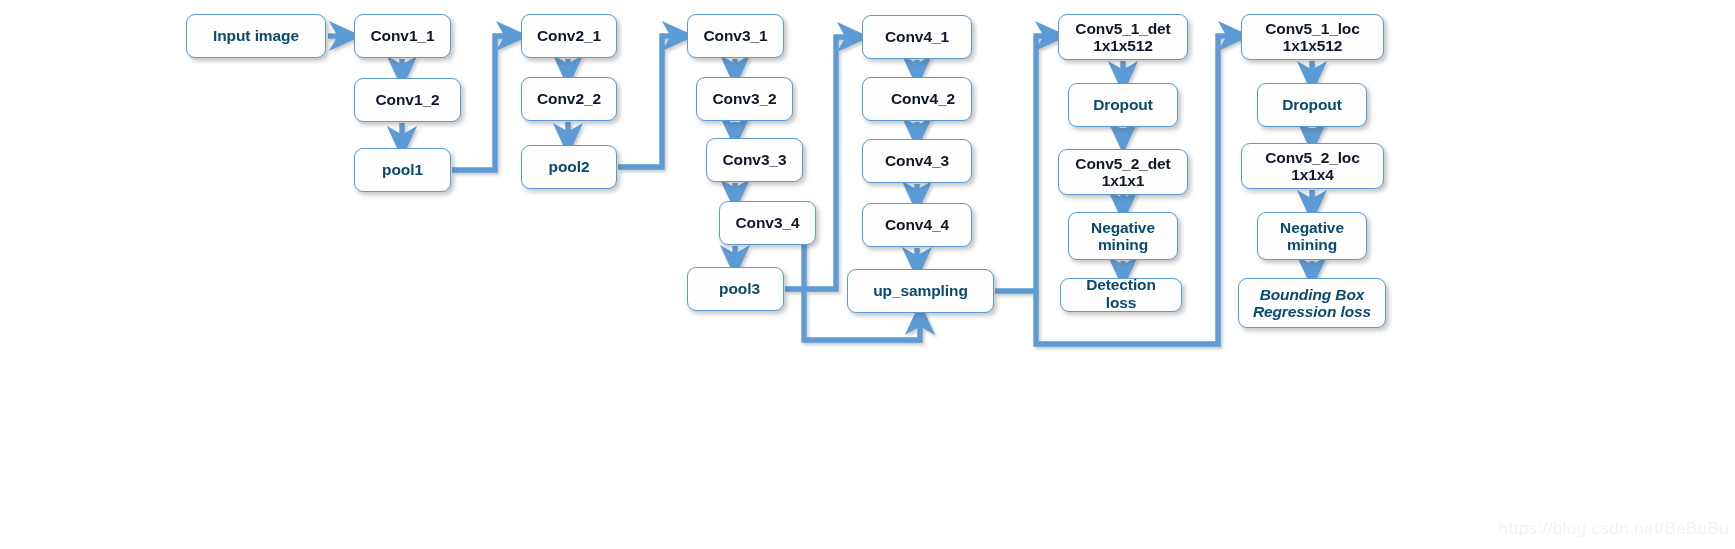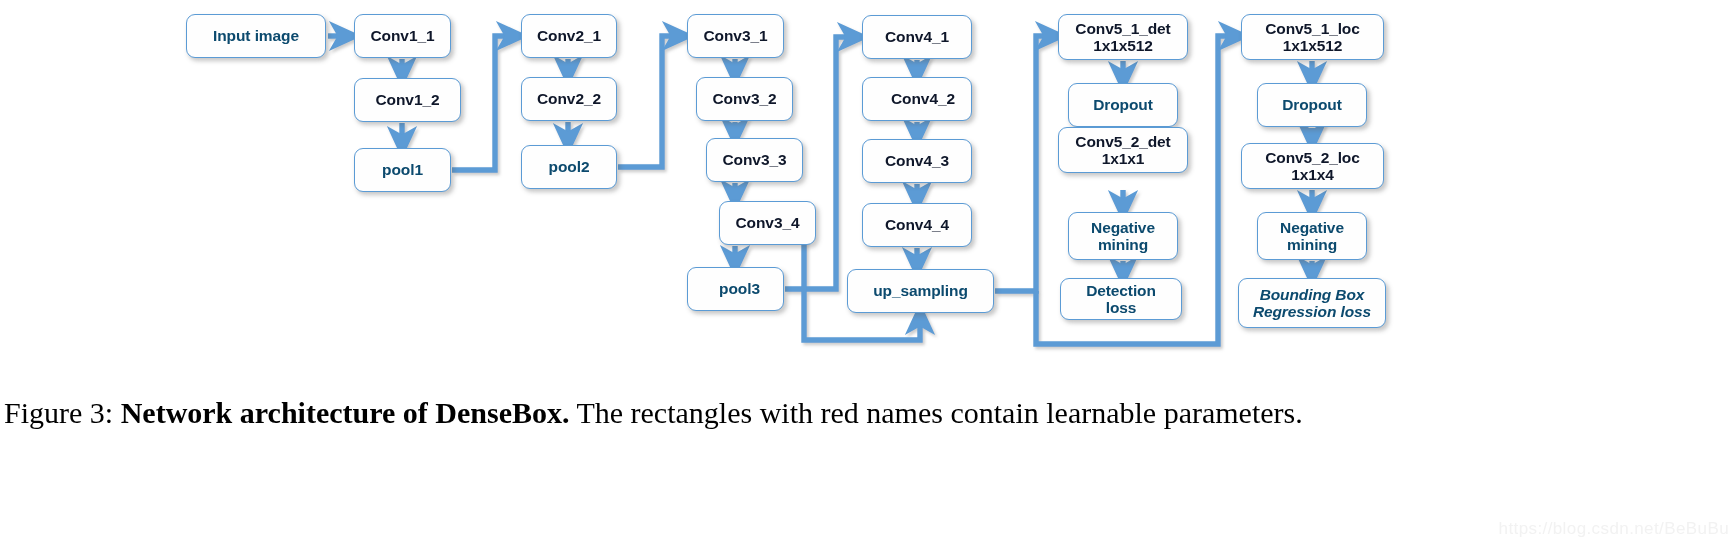--- a/index.html
+++ b/index.html
@@ -170,33 +170,33 @@
       </div>
       <div class="node red" style="left: 1058px; top: 14px; width: 130px; height: 46px;">
         <div>
           <span class="ln">Conv5_1_det</span>
           <span class="ln">1x1x512</span>
         </div>
       </div>
       <div class="node" style="left: 1068px; top: 83px; width: 110px; height: 44px;">
         <div>Dropout</div>
       </div>
-      <div class="node red" style="left: 1058px; top: 127px; width: 130px; height: 46px;">
+      <div class="node red" style="left: 1058px; top: 149px; width: 130px; height: 46px;">
         <div>
           <span class="ln">Conv5_2_det</span>
           <span class="ln">1x1x1</span>
         </div>
       </div>
       <div class="node" style="left: 1068px; top: 212px; width: 110px; height: 48px;">
         <div>
           <span class="ln">Negative</span>
           <span class="ln">mining</span>
         </div>
       </div>
-      <div class="node" style="left: 1060px; top: 278px; width: 122px; height: 42px;">
+      <div class="node" style="left: 1060px; top: 278px; width: 122px; height: 34px; align-items: flex-end;">
         <div>
           <span class="ln">Detection</span>
           <span class="ln">loss</span>
         </div>
       </div>
       <div class="node red" style="left: 1241px; top: 14px; width: 143px; height: 46px;">
         <div>
           <span class="ln">Conv5_1_loc</span>
           <span class="ln">1x1x512</span>
         </div>
@@ -217,19 +217,15 @@
         </div>
       </div>
       <div class="node" style="left: 1238px; top: 278px; width: 148px; height: 50px; font-style: italic;">
         <div>
           <span class="ln">Bounding Box</span>
           <span class="ln">Regression loss</span>
         </div>
       </div>
     </div>
 
-  <div class="caption">
-    <span class="lbl">Figure 3:</span>
-    <b>Network architecture of DenseBox.</b><span> The rectangles with red names contain learnable parameters.</span>
-  </div>
 
   <div class="watermark">https://blog.csdn.net/BeBuBu</div>
 </div>
 
 </body></html>

